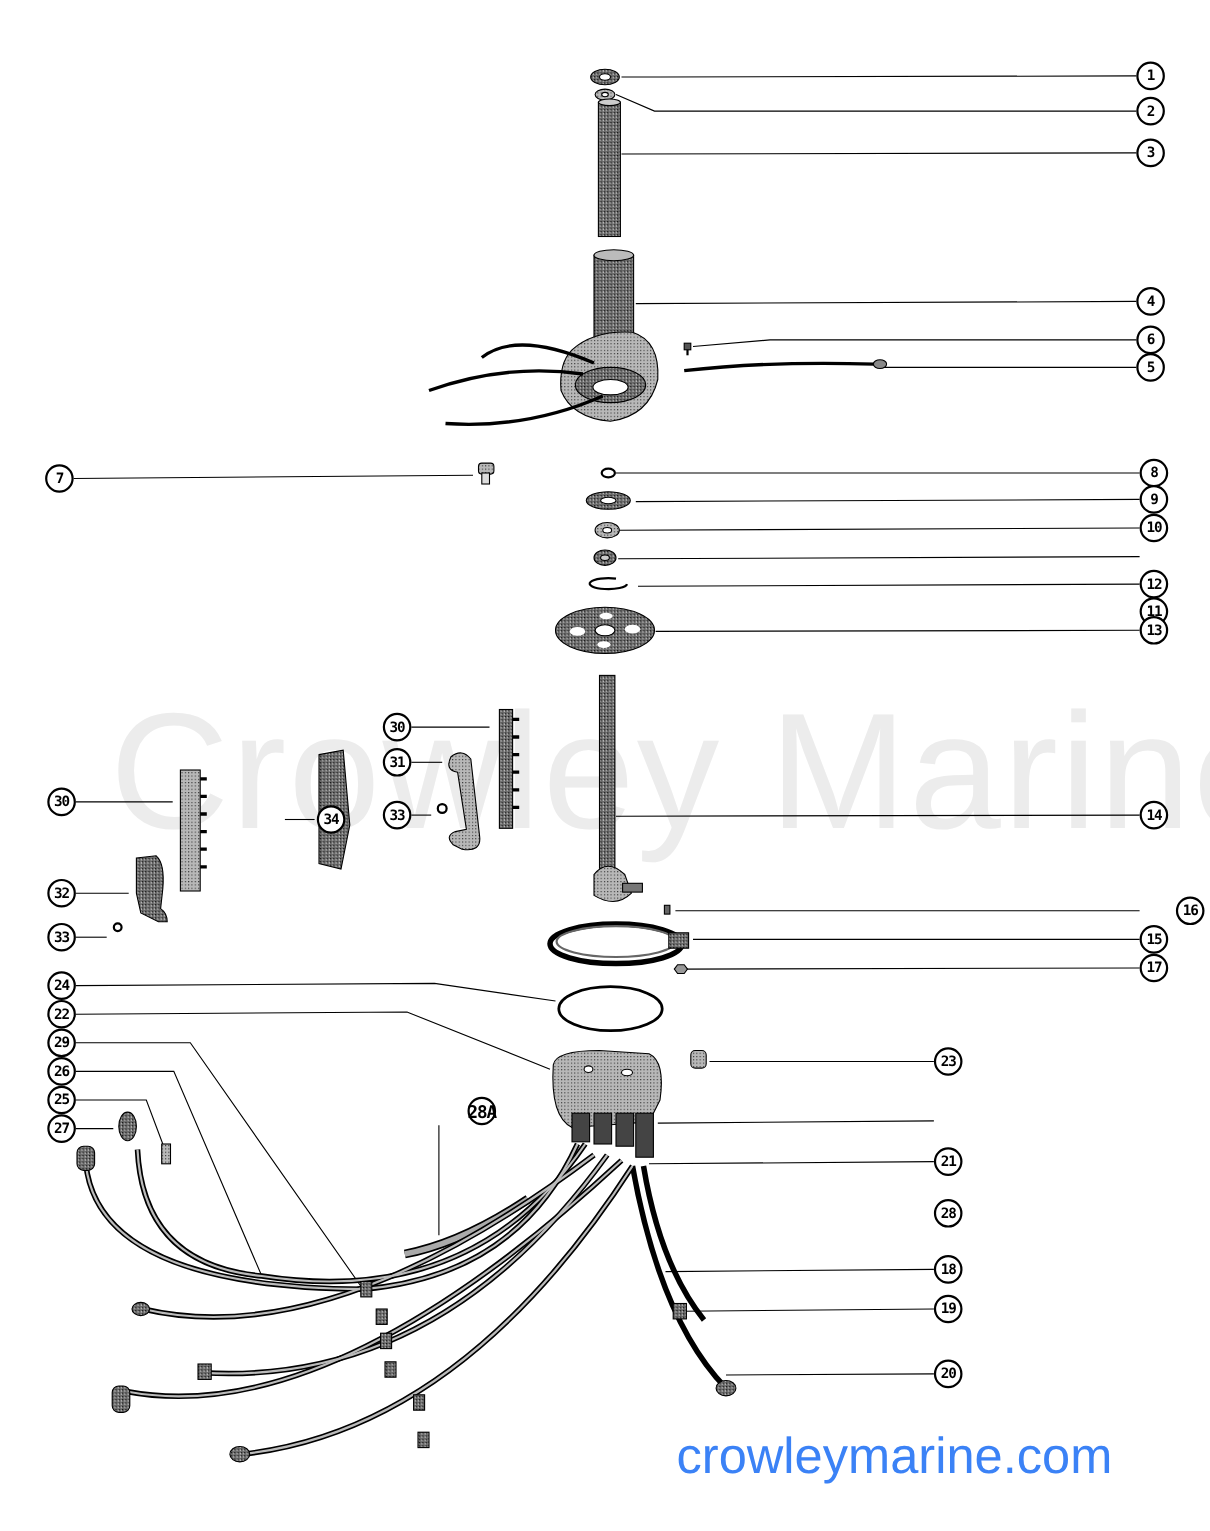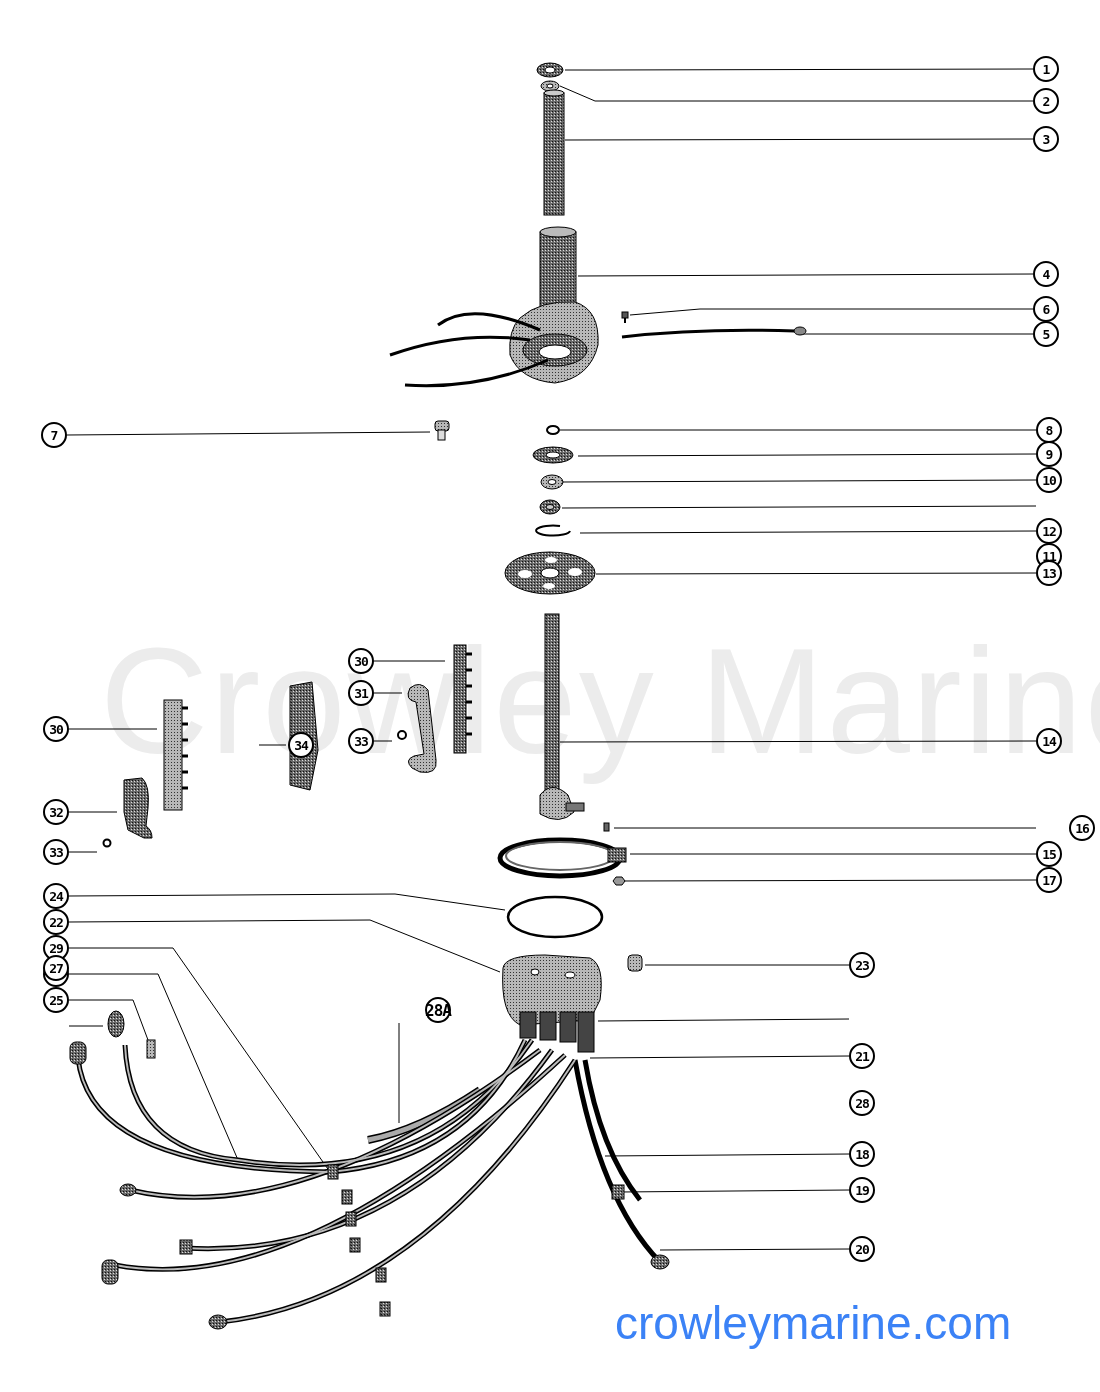--- a/index.html
+++ b/index.html
@@ -267,21 +267,21 @@
     <div class="callout" style="left: 361px; top: 693px;">31</div>
     <div class="callout" style="left: 361px; top: 741px;">33</div>
     <div class="callout" style="left: 246px; top: 745px; margin-left: 42px;">34</div>
     <div class="callout" style="left: 56px; top: 812px;">32</div>
     <div class="callout" style="left: 56px; top: 852px;">33</div>
     <div class="callout" style="left: 56px; top: 896px; text-align: center;">24</div>
     <div class="callout" style="left: 56px; top: 922px;">22</div>
     <div class="callout" style="left: 56px; top: 948px;">29</div>
     <div class="callout" style="left: 56px; top: 974px;">26</div>
     <div class="callout" style="left: 56px; top: 1000px;">25</div>
-    <div class="callout" style="left: 56px; top: 968px;">27</div>
+    <div class="callout" style="left: 56px; top: 1026px;">27</div>
     <div class="callout small" style="left: 399px; top: 1010px;">28A</div>
     <div class="callout" style="left: 862px; top: 965px;">23</div>
     <div class="callout" style="left: 862px; top: 1050px; margin-top: 40px;">28</div>
     <div class="callout" style="left: 862px; top: 1056px;">21</div>
     <div class="callout" style="left: 862px; top: 1154px;">18</div>
     <div class="callout" style="left: 862px; top: 1190px;">19</div>
     <div class="callout" style="left: 862px; top: 1249px;">20</div>
   </div>
 
 <div class="site">crowleymarine.com</div>

